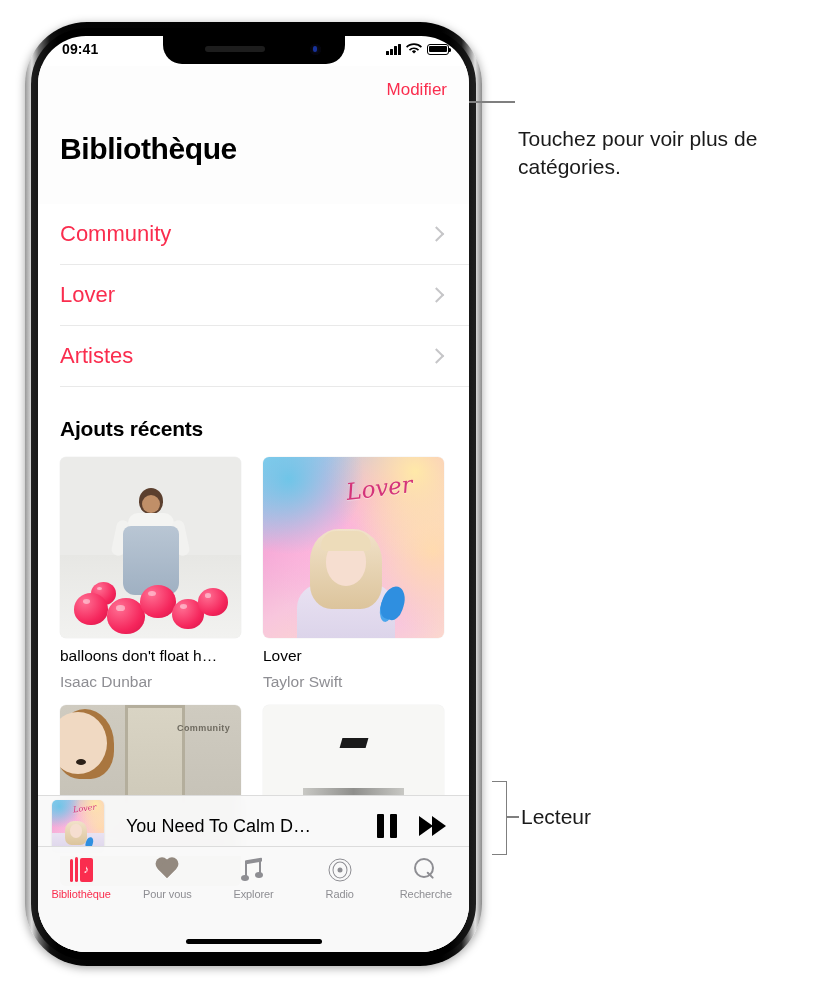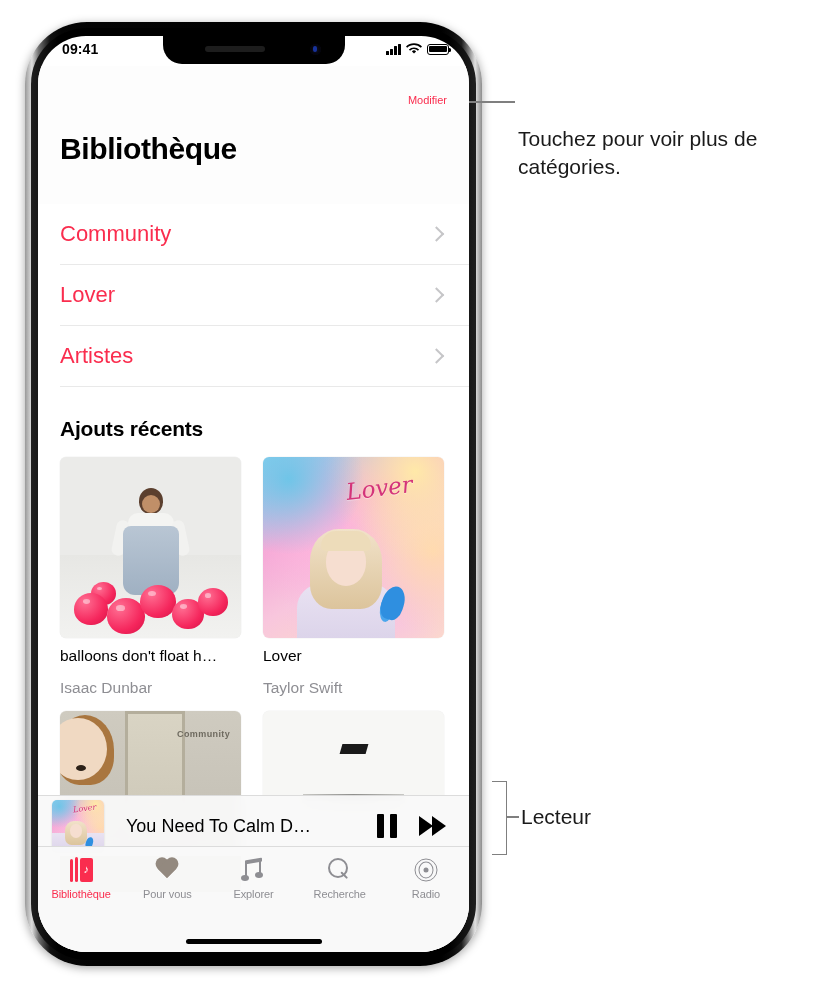--- a/index.html
+++ b/index.html
@@ -68,21 +68,21 @@
   .bars i:nth-child(4){height:11px;}
   .battery{width:22px;height:11px;border:1.4px solid #000;border-radius:3px;
     position:relative;padding:1.2px;box-sizing:border-box;}
   .battery span{display:block;height:100%;width:100%;background:#000;border-radius:1px;}
   .battery::after{content:"";position:absolute;right:-3.2px;top:3px;width:2px;height:4.5px;
     background:#000;border-radius:0 1.5px 1.5px 0;}
 
   
   #navbar{position:absolute;left:0;top:30px;width:100%;height:138px;
     background:#fdfdfd;z-index:20;}
-  #edit-button{position:absolute;right:22px;top:28px;font-size:11px;color:#FA2D4E;
+  #edit-button{position:absolute;right:22px;top:14px;font-size:17px;color:#FA2D4E;
     background:none;border:none;padding:0;cursor:pointer;
     font-family:inherit;}
   #page-title{position:absolute;left:22px;top:66px;font-size:30px;font-weight:bold;
     color:#000;letter-spacing:-.4px;margin:0;}
 
   
   #content{position:absolute;left:0;top:168px;width:100%;bottom:0;
     background:#fff;overflow:hidden;z-index:10;}
 
   .cat-row{position:relative;height:60px;margin-left:22px;margin-right:0;
@@ -97,21 +97,21 @@
   #recent-heading{margin:30px 0 0 22px;font-size:21px;font-weight:bold;color:#000;
     letter-spacing:-.2px;}
 
   #album-grid{margin:16px 0 0 22px;display:grid;grid-template-columns:181px 181px;
     column-gap:22px;row-gap:14px;}
   .album{width:181px;}
   .art{width:181px;height:181px;border-radius:6px;overflow:hidden;position:relative;
     box-shadow:0 0 0 .5px rgba(0,0,0,.05);}
   .album-title{margin-top:9px;font-size:15.5px;color:#000;white-space:nowrap;
     overflow:hidden;text-overflow:ellipsis;}
-  .album-artist{margin-top:14px;font-size:15.5px;color:#8e8e93;white-space:nowrap;
+  .album-artist{margin-top:8px;font-size:15.5px;color:#8e8e93;white-space:nowrap;
     overflow:hidden;text-overflow:ellipsis;}
 
   
   .art-balloons{background:#ebebe9;}
   .art-balloons .floor{position:absolute;left:0;right:0;bottom:0;height:46%;
     background:linear-gradient(180deg,#e7e7e4,#f2f2f0);}
   .art-balloons .person-head{position:absolute;left:50%;top:17%;width:24px;height:26px;
     transform:translateX(-50%);border-radius:50% 50% 45% 45%;background:#5b3f2e;}
   .art-balloons .person-face{position:absolute;left:50%;top:21%;width:18px;height:18px;
     transform:translateX(-50%);border-radius:50%;background:#c08f68;}
@@ -428,37 +428,37 @@
             <div class="stem1"></div>
             <div class="stem2"></div>
           <div class="head1"></div>
             <div class="head2"></div>
         </div>
       </div>
       <div class="tab-label">Explorer</div>
     </div>
     <div class="tab">
       <div class="tab-ico">
-        <div class="ico-search">
-            <div class="ring"></div>
-            <div class="hdl"></div>
-          </div>
-      </div>
-      <div class="tab-label">Recherche</div>
-    </div>
-    <div class="tab">
-      <div class="tab-ico">
         <div class="ico-radio">
             <div class="wv w2"></div>
             <div class="wv w1"></div>
             <div class="dot"></div>
           </div>
       </div>
       <div class="tab-label">Radio</div>
     </div>
+    <div class="tab">
+      <div class="tab-ico">
+        <div class="ico-search">
+            <div class="ring"></div>
+            <div class="hdl"></div>
+          </div>
+      </div>
+      <div class="tab-label">Recherche</div>
+    </div>
   </div>
 
   <div id="home-indicator"></div>
 </div>
 
 <div class="leader" id="leader-edit"></div>
 <div class="callout-text" id="callout-edit">Touchez pour voir plus de catégories.</div>
 
 <div id="bracket-player"></div>
 <div class="leader" id="bracket-stem"></div>

